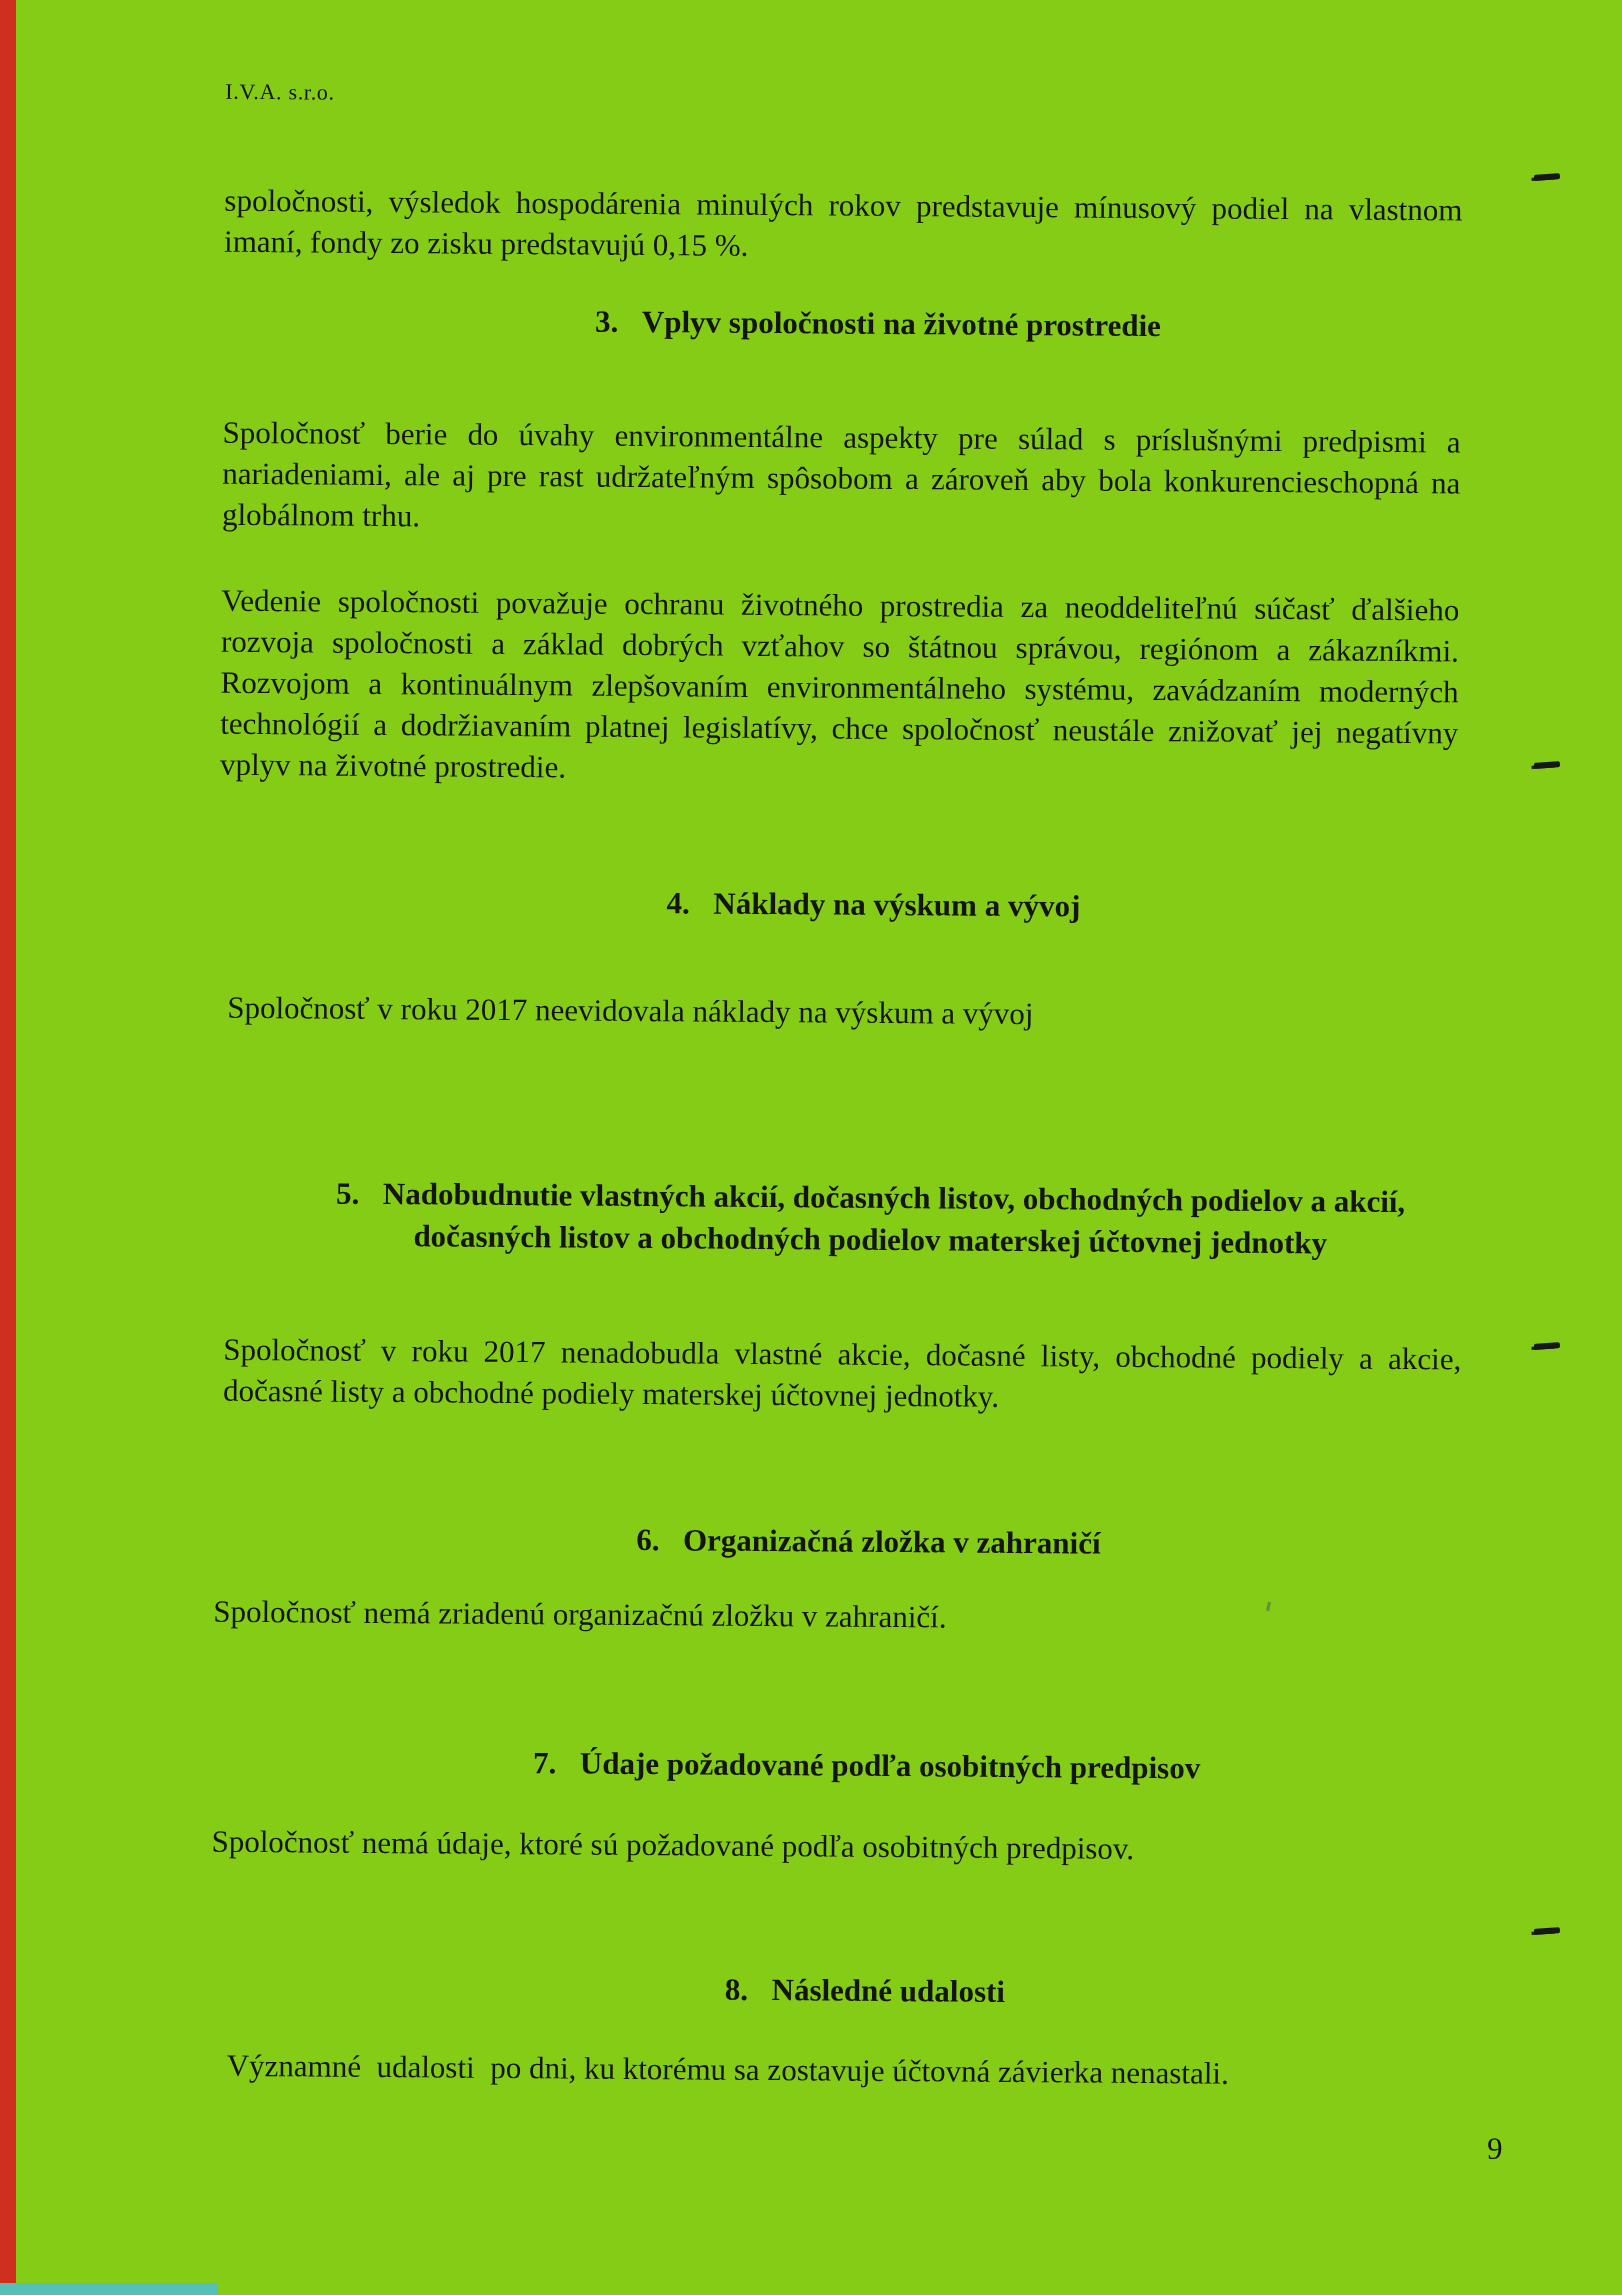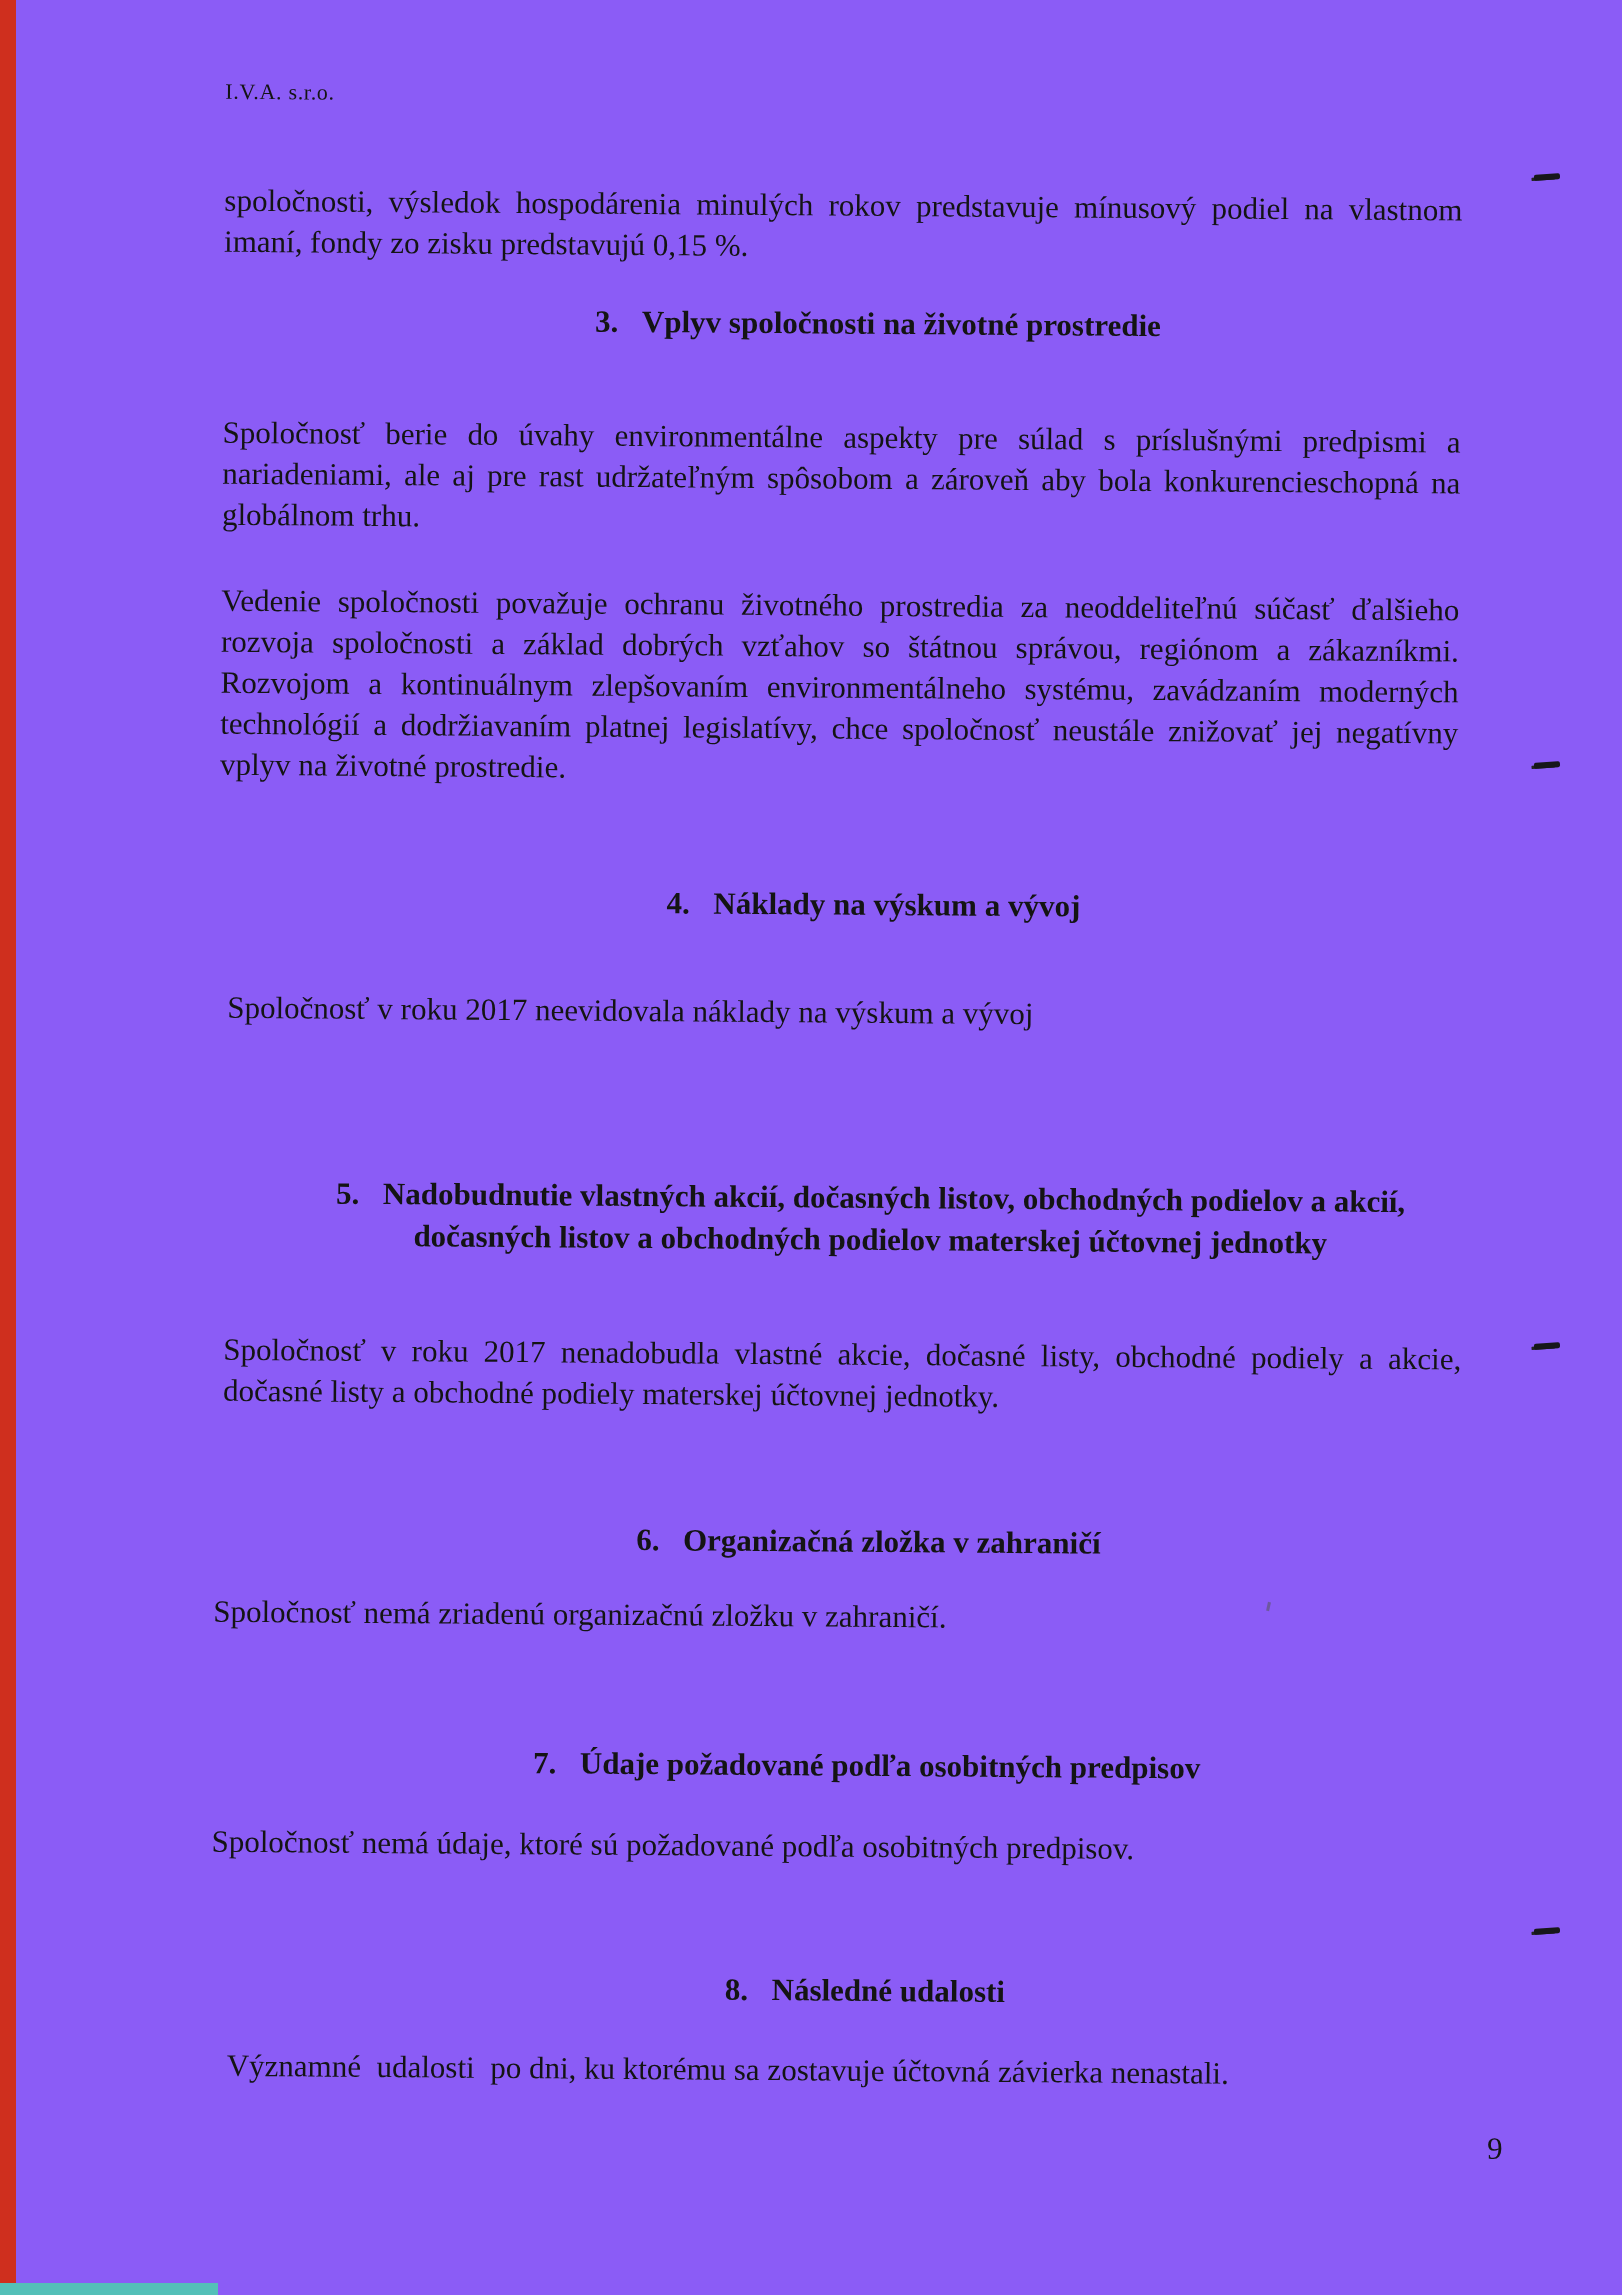--- a/index.html
+++ b/index.html
@@ -1,19 +1,19 @@
 <!DOCTYPE html>
 <html style="font-size:10.5px"><head>
 <meta charset="utf-8">
 <style>
   html,body { margin:0; padding:0; background:#e8e8e8; }
   .page {
     position:relative;
     width:1623px; height:2295px;
-    background:#8b5cf6;
+    background:#84cc16;
     overflow:hidden;
     font-family:"Liberation Serif", serif;
     color:#141414;
   }
   
   .left-strip   { position:absolute; left:0; top:0; width:16.4px; height:2295px; }
   .bottom-strip { position:absolute; left:0; top:2283px; width:218px; height:12.4px; }
   
   .margin-dash { position:absolute; width:26px; height:5.9px; background:#17171a; border-radius:2px;
                  box-shadow:-3.9px 1.3px 0 -1.3px #222; transform:rotate(-4deg); }

